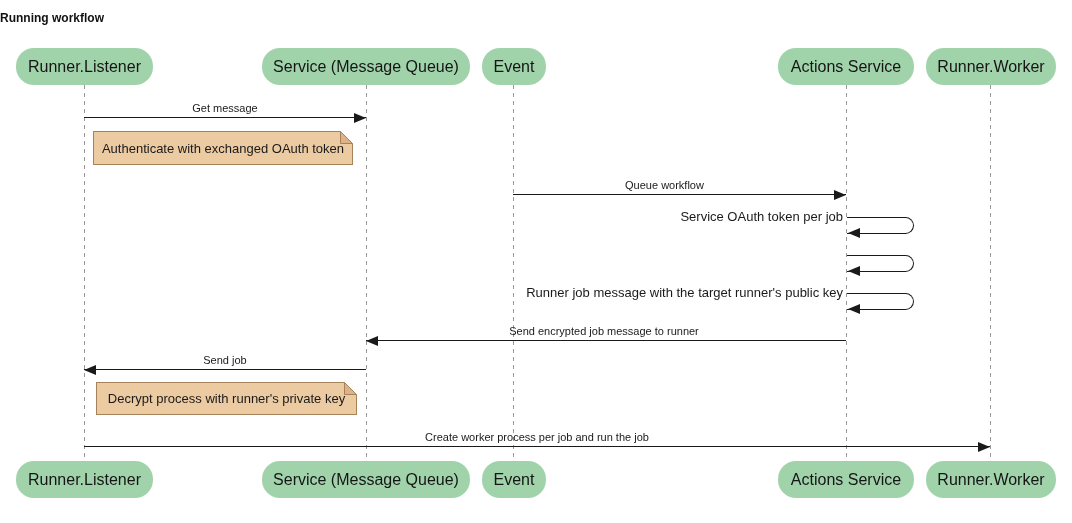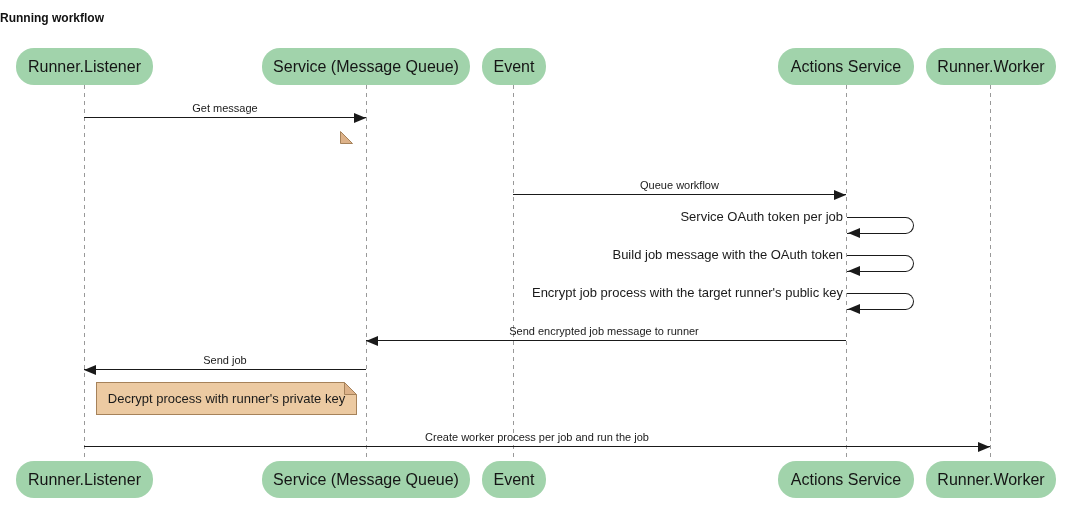--- a/index.html
+++ b/index.html
@@ -118,37 +118,39 @@
   <div class="actor" style="left:16px;  top:48px; width:137px">Runner.Listener</div>
   <div class="actor" style="left:262px; top:48px; width:208px">Service (Message Queue)</div>
   <div class="actor" style="left:482px; top:48px; width:64px">Event</div>
   <div class="actor" style="left:778px; top:48px; width:136px">Actions Service</div>
   <div class="actor" style="left:926px; top:48px; width:130px">Runner.Worker</div>
 
   <div class="msg-label" style="left:84px; top:101px; width:282px">Get message</div>
   <div class="msg-line" style="left:84px; top:117px; width:282px"></div>
   <div class="arrow-right" style="left:354px; top:113px"></div>
 
+  <div class="note" style="left:93px; top:131px; width:260px; height:34px">
+    <span>Authenticate with exchanged OAuth token</span>
+  </div>
   <svg class="note-fold" style="left:340px; top:131px; position:absolute" width="13" height="13" viewBox="0 0 13 13">
     <path d="M0.5 0.5 L12.5 12.5 L0.5 12.5 Z" fill="#ddb289" stroke="#a6825a" stroke-width="1"></path>
   </svg>
 
-  <div class="msg-label" style="left:513px; top:178px; width:333px">Queue workflow</div>
+  <div class="msg-label" style="left:498px; top:178px; width:333px">Queue workflow</div>
   <div class="msg-line" style="left:513px; top:194px; width:333px"></div>
   <div class="arrow-right" style="left:834px; top:190px"></div>
 
   <div class="self-label" style="top:210px">Service OAuth token per job</div>
   <div class="self-loop" style="left:847px; top:217px"></div>
   <div class="arrow-left" style="left:848px; top:228px"></div>
 
-  <div class="self-label" style="top:248px">Build job message with the OAuth token</div>
   <div class="self-loop" style="left:847px; top:255px"></div>
   <div class="arrow-left" style="left:848px; top:266px"></div>
 
-  <div class="self-label" style="top:286px">Encrypt job process with the target runner's public key</div>
+  <div class="self-label" style="top:286px">Runner job message with the target runner's public key</div>
   <div class="self-loop" style="left:847px; top:293px"></div>
   <div class="arrow-left" style="left:848px; top:304px"></div>
 
   <div class="msg-label" style="left:364px; top:324px; width:480px">Send encrypted job message to runner</div>
   <div class="msg-line" style="left:366px; top:340px; width:480px"></div>
   <div class="arrow-left" style="left:366px; top:336px"></div>
 
   <div class="msg-label" style="left:84px; top:353px; width:282px">Send job</div>
   <div class="msg-line" style="left:84px; top:369px; width:282px"></div>
   <div class="arrow-left" style="left:84px; top:365px"></div>

